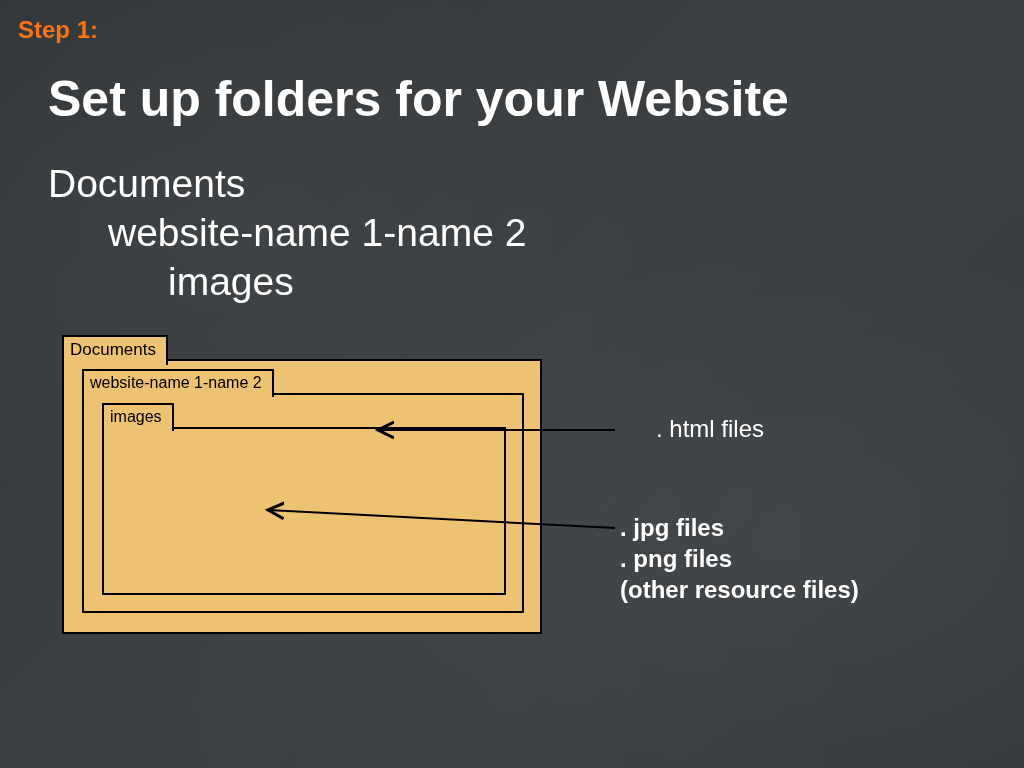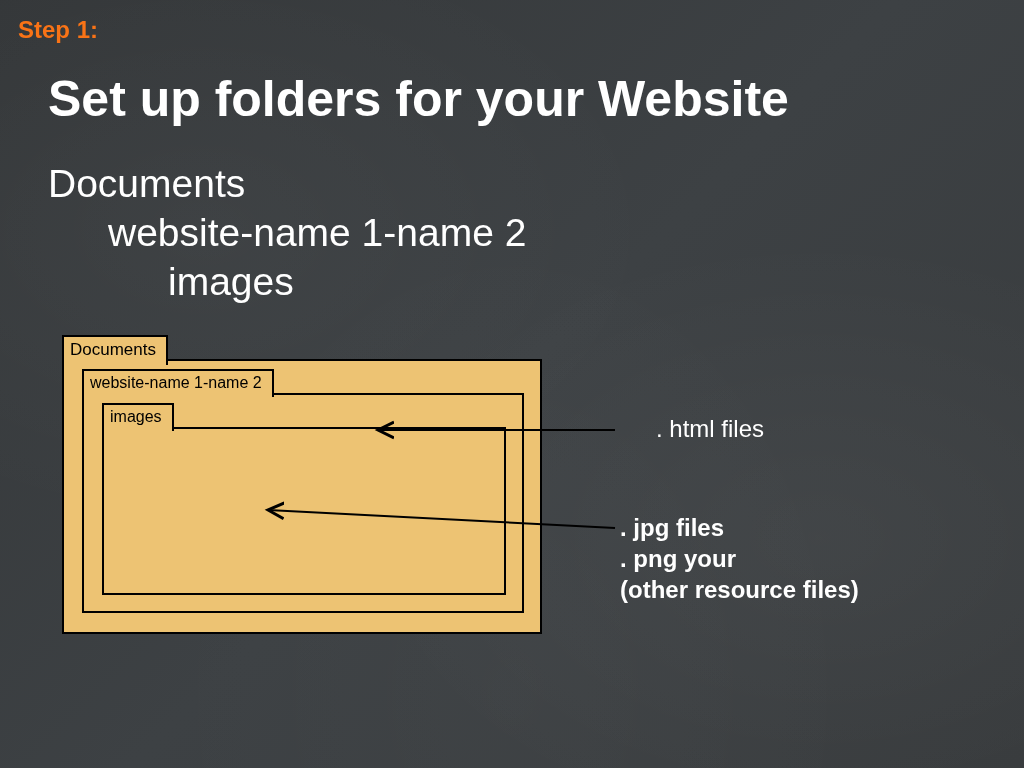--- a/index.html
+++ b/index.html
@@ -163,15 +163,15 @@
       </marker>
     </defs>
     <line x1="8" y1="10" x2="355" y2="28" stroke="#000" stroke-width="2" marker-start="url(#ah2)"></line>
   </svg>
 </div>
 
 <div class="annotations annotation-html">. html files</div>
 
 <div class="annotations annotation-images">
   <div>. jpg files</div>
-  <div>. png your</div>
+  <div>. png files</div>
   <div>(other resource files)</div>
 </div>
 
 </body></html>

